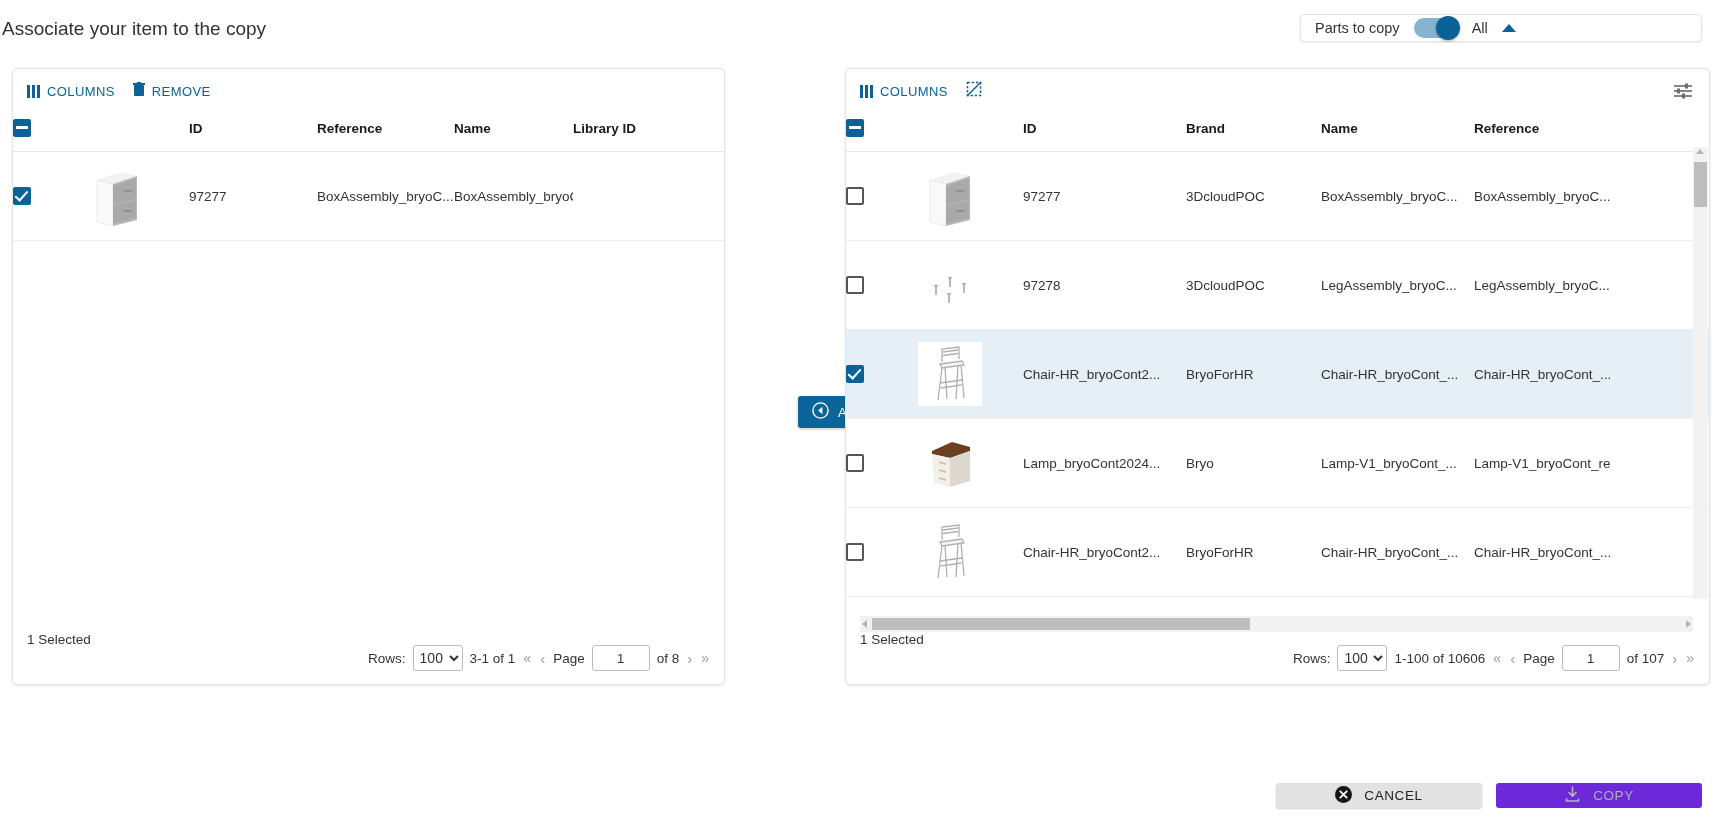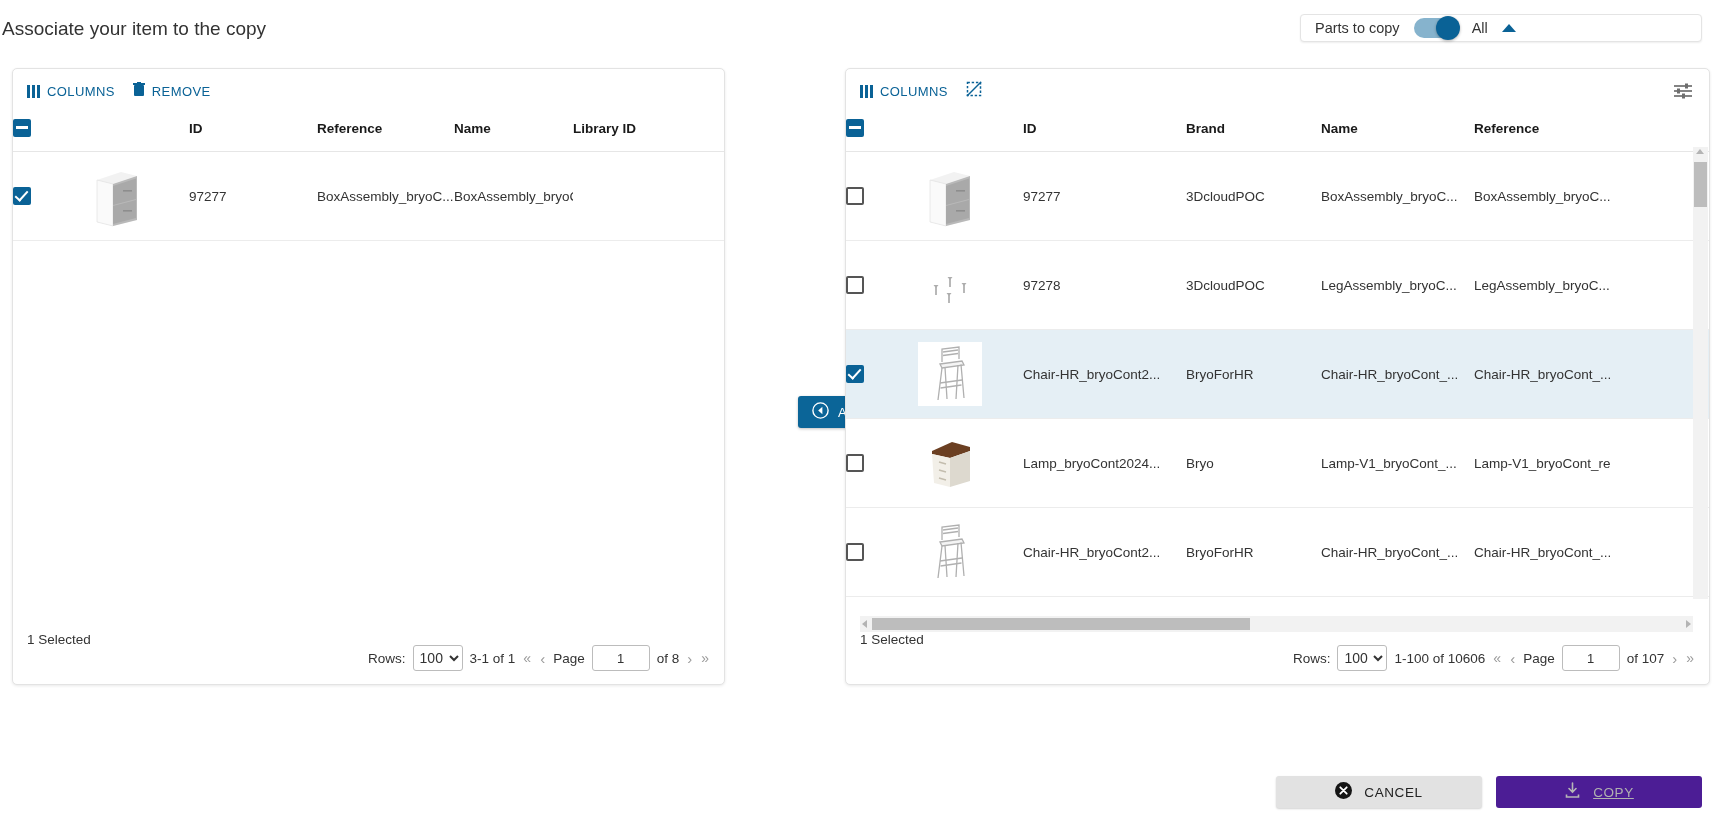--- a/index.html
+++ b/index.html
@@ -158,27 +158,27 @@
     display: flex; align-items: center; gap: 9px; cursor: pointer;
     font-family: inherit; box-shadow: 0 1px 3px rgba(0,0,0,.25);
   }
 
   
   .bottom-actions {
     position: absolute; right: 20px; bottom: 10px;
     display: flex; gap: 14px;
   }
   .btn-flat {
-    height: 32px; width: 206px; border: none; border-radius: 3px;
+    height: 25px; width: 206px; border: none; border-radius: 3px;
     font-size: 13.5px; letter-spacing: .6px; font-family: inherit;
     display: flex; align-items: center; justify-content: center; gap: 12px;
   }
   .btn-cancel { background: #e2e2e2; color: #222; cursor: pointer;
                 box-shadow: 0 1px 2px rgba(0,0,0,.18); }
-  .btn-copy   { background: #4c1d95; color: #b0b0b0; cursor: default; text-decoration: underline; }
+  .btn-copy   { background: #6d28d9; color: #b0b0b0; cursor: default; }
 </style>
 </head>
 <body>
 
 <div class="page">
 
   <div class="page-title">Associate your item to the copy</div>
 
   <div class="parts-bar">
     <span class="label">Parts to copy</span>

